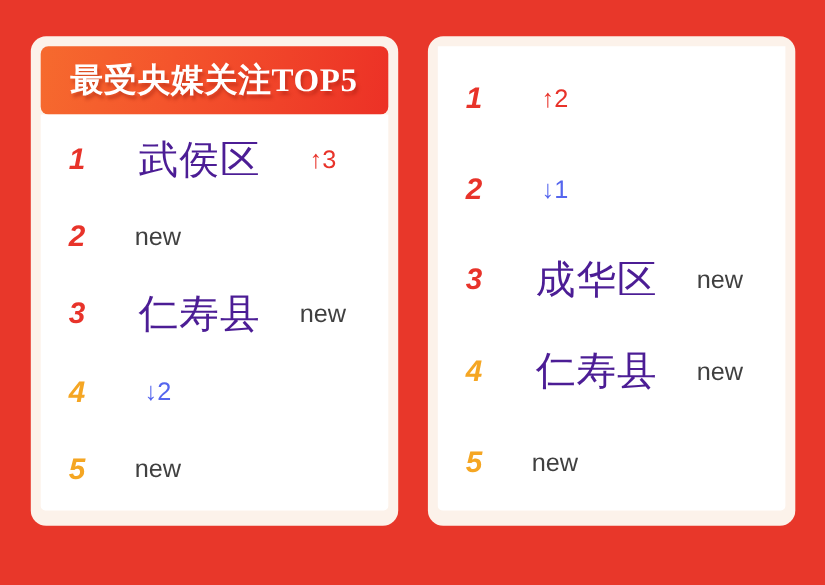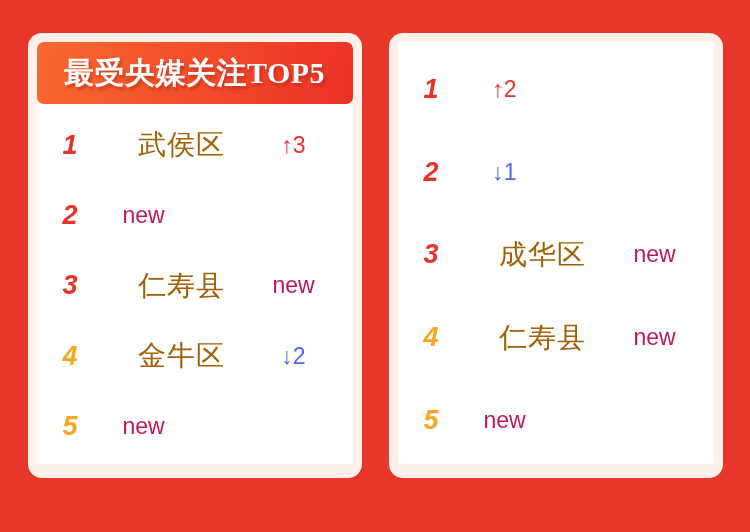--- a/index.html
+++ b/index.html
@@ -89,38 +89,38 @@
     line-height: 1;
     text-align: left;
     font-family: "Liberation Sans", "DejaVu Sans", sans-serif;
   }
   .rank-num.hot   { color: #e8332a; }
   .rank-num.warm  { color: #f5a623; }
 
   .rank-name {
     flex: 1 1 auto;
     text-align: center;
-    font-size: 28px;
-    color: #a16207;
+    font-size: 36px;
+    color: #4c1d95;
     letter-spacing: 1px;
     font-family: "Liberation Sans", "DejaVu Sans", sans-serif;
     white-space: nowrap;
   }
 
   .rank-change {
     width: 74px;
     flex: 0 0 74px;
     text-align: center;
     font-size: 23px;
     white-space: nowrap;
     font-family: "Liberation Sans", "DejaVu Sans", sans-serif;
   }
   .rank-change.up   { color: #e8332a; }
   .rank-change.down { color: #5566ee; }
-  .rank-change.new  { color: #be185d; }
+  .rank-change.new  { color: #404040; }
 </style>
 </head>
 <body>
 
 <div class="page">
 
   <div class="card">
     <div class="card-header">
       <div class="card-header-title">最受央媒关注TOP5</div>
     </div>
@@ -138,21 +138,20 @@
       </div>
 
       <div class="rank-row">
         <div class="rank-num hot">3</div>
         <div class="rank-name">仁寿县</div>
         <div class="rank-change new">new</div>
       </div>
 
       <div class="rank-row">
         <div class="rank-num warm">4</div>
-        <div class="rank-name">金牛区</div>
         <div class="rank-change down">↓2</div>
       </div>
 
       <div class="rank-row">
         <div class="rank-num warm">5</div>
         <div class="rank-change new">new</div>
       </div>
 
     </div>
   </div>

